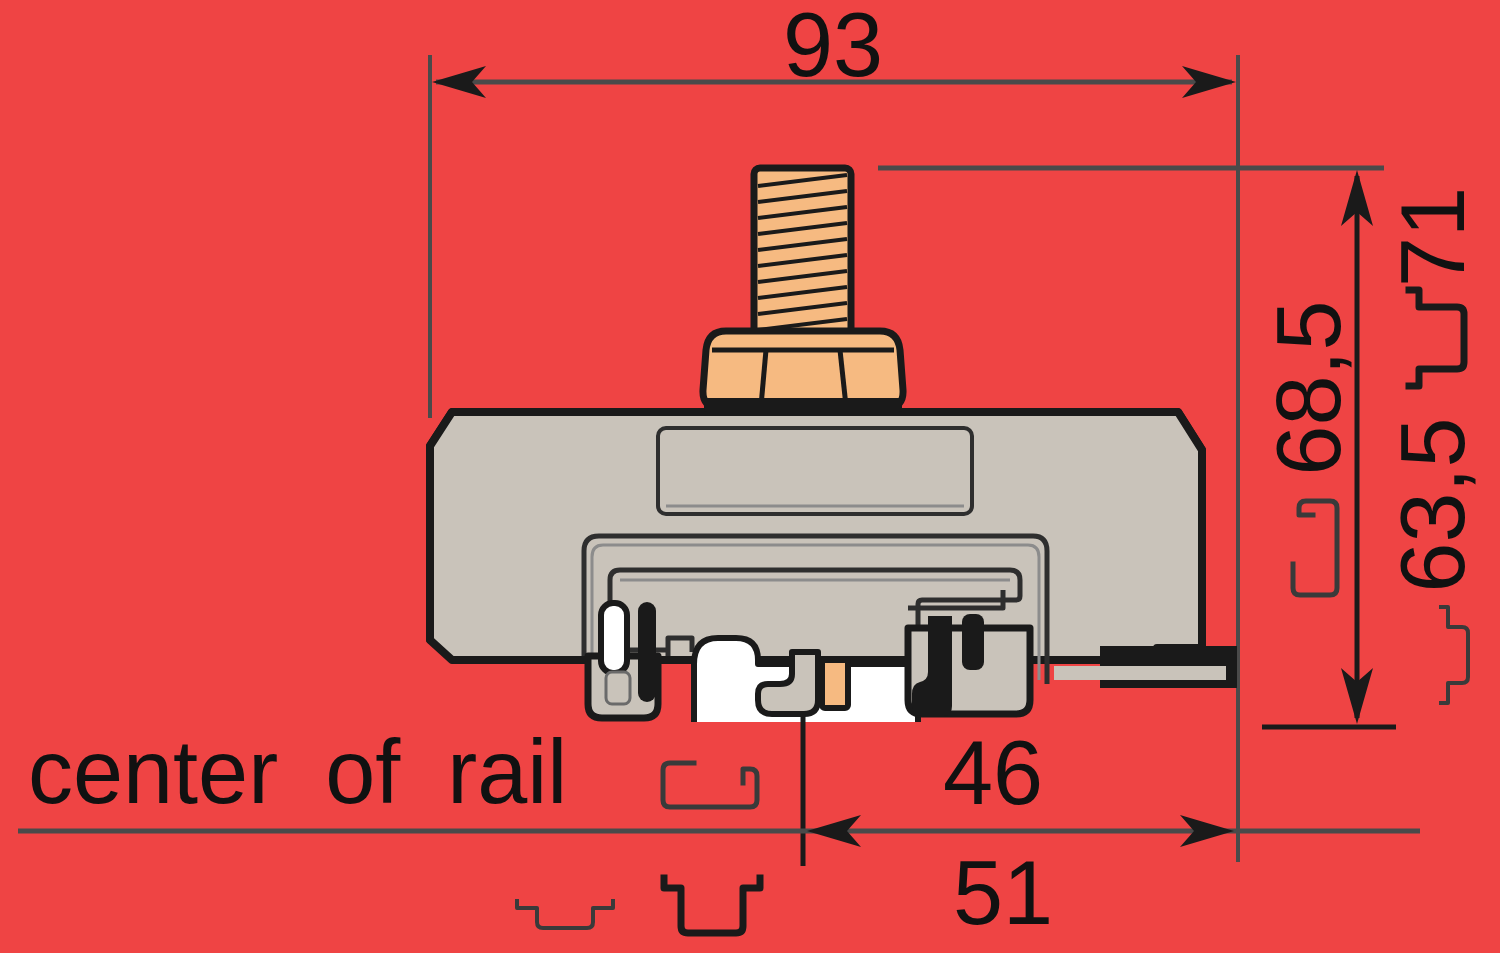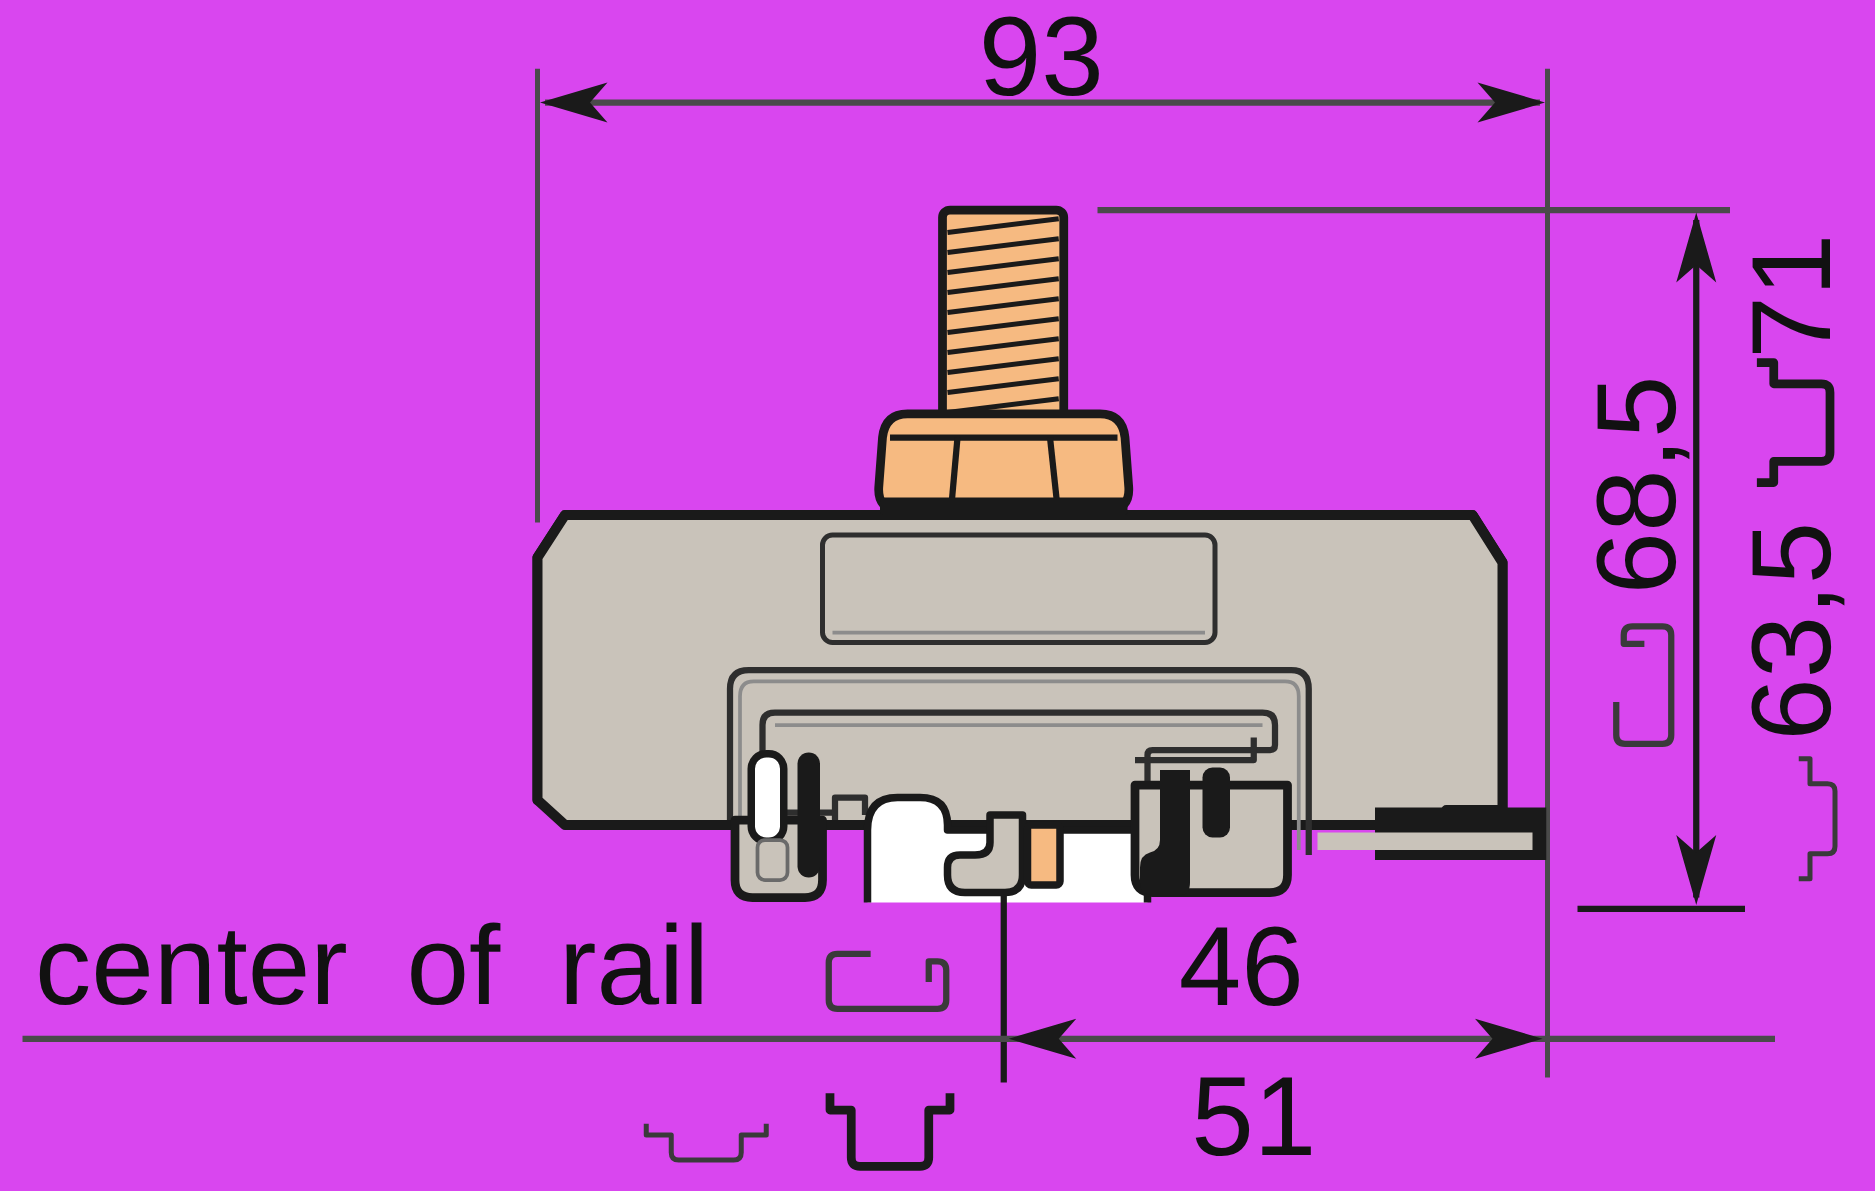--- a/index.html
+++ b/index.html
@@ -1,16 +1,16 @@
 <!DOCTYPE html>
 <html><head>
 <meta charset="utf-8">
 <style>
   html,body{margin:0;padding:0;background:#fff;}
-  #stage{position:relative;width:1500px;height:953px;background:#d946ef;overflow:hidden;}
+  #stage{position:relative;width:1500px;height:953px;background:#ef4444;overflow:hidden;}
   svg{display:block;}
   .dim-text{font-family:"Liberation Sans","DejaVu Sans",sans-serif;font-size:90px;fill:#111;}
   .label-text{font-family:"Liberation Sans","DejaVu Sans",sans-serif;font-size:90px;fill:#111;word-spacing:22px;}
   .dimline{stroke:#4a4a4a;stroke-width:5;fill:none;}
   .extline{stroke:#4a4a4a;stroke-width:4;fill:none;}
   .blkline{stroke:#1a1a1a;stroke-width:5;fill:none;}
   .arrow{fill:#1a1a1a;stroke:none;}
   .innerline{stroke:#2e2e2e;stroke-width:5;fill:none;stroke-linejoin:round;}
   .shadowline{stroke:#8c8c8c;stroke-width:3;fill:none;}
   .railicon{fill:none;stroke-linejoin:round;stroke-linecap:square;}

